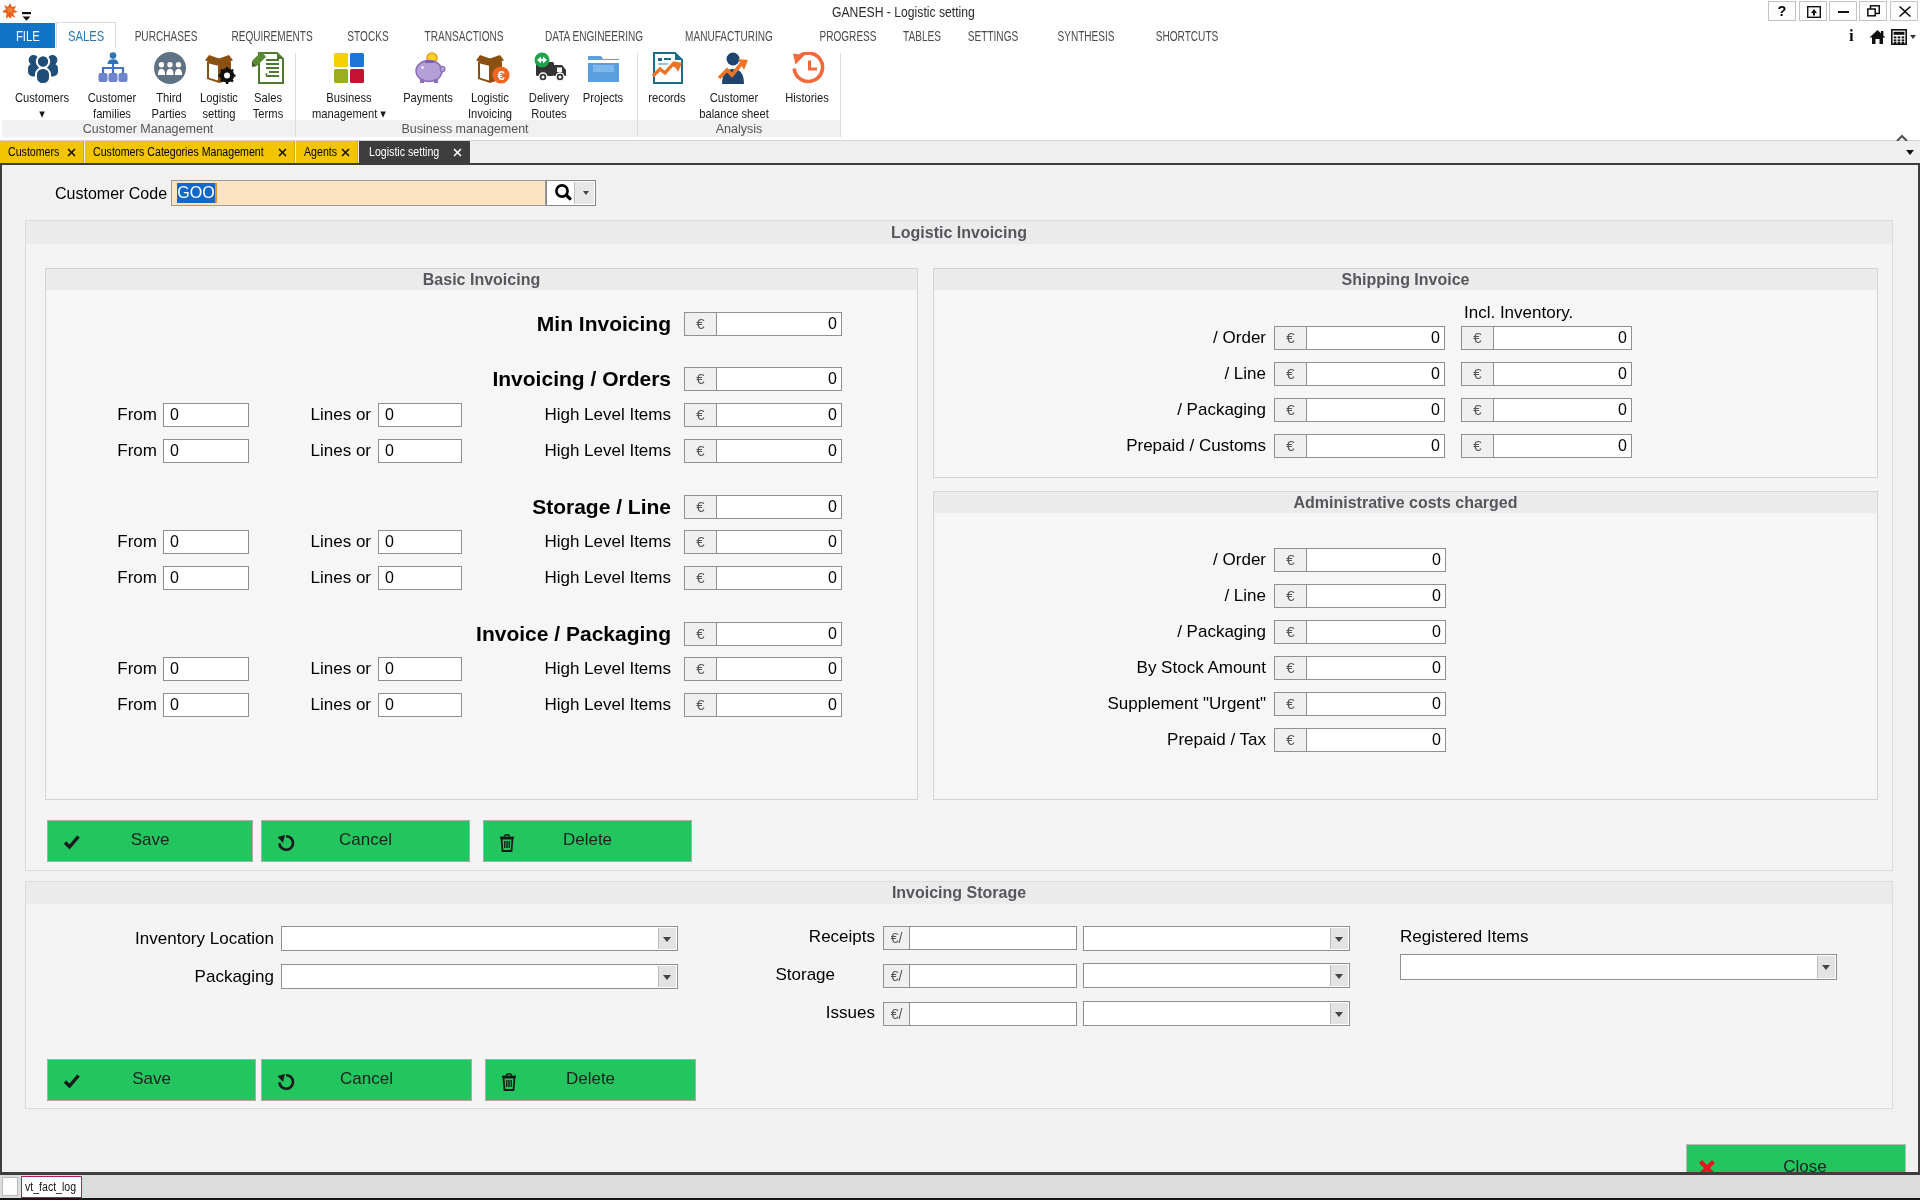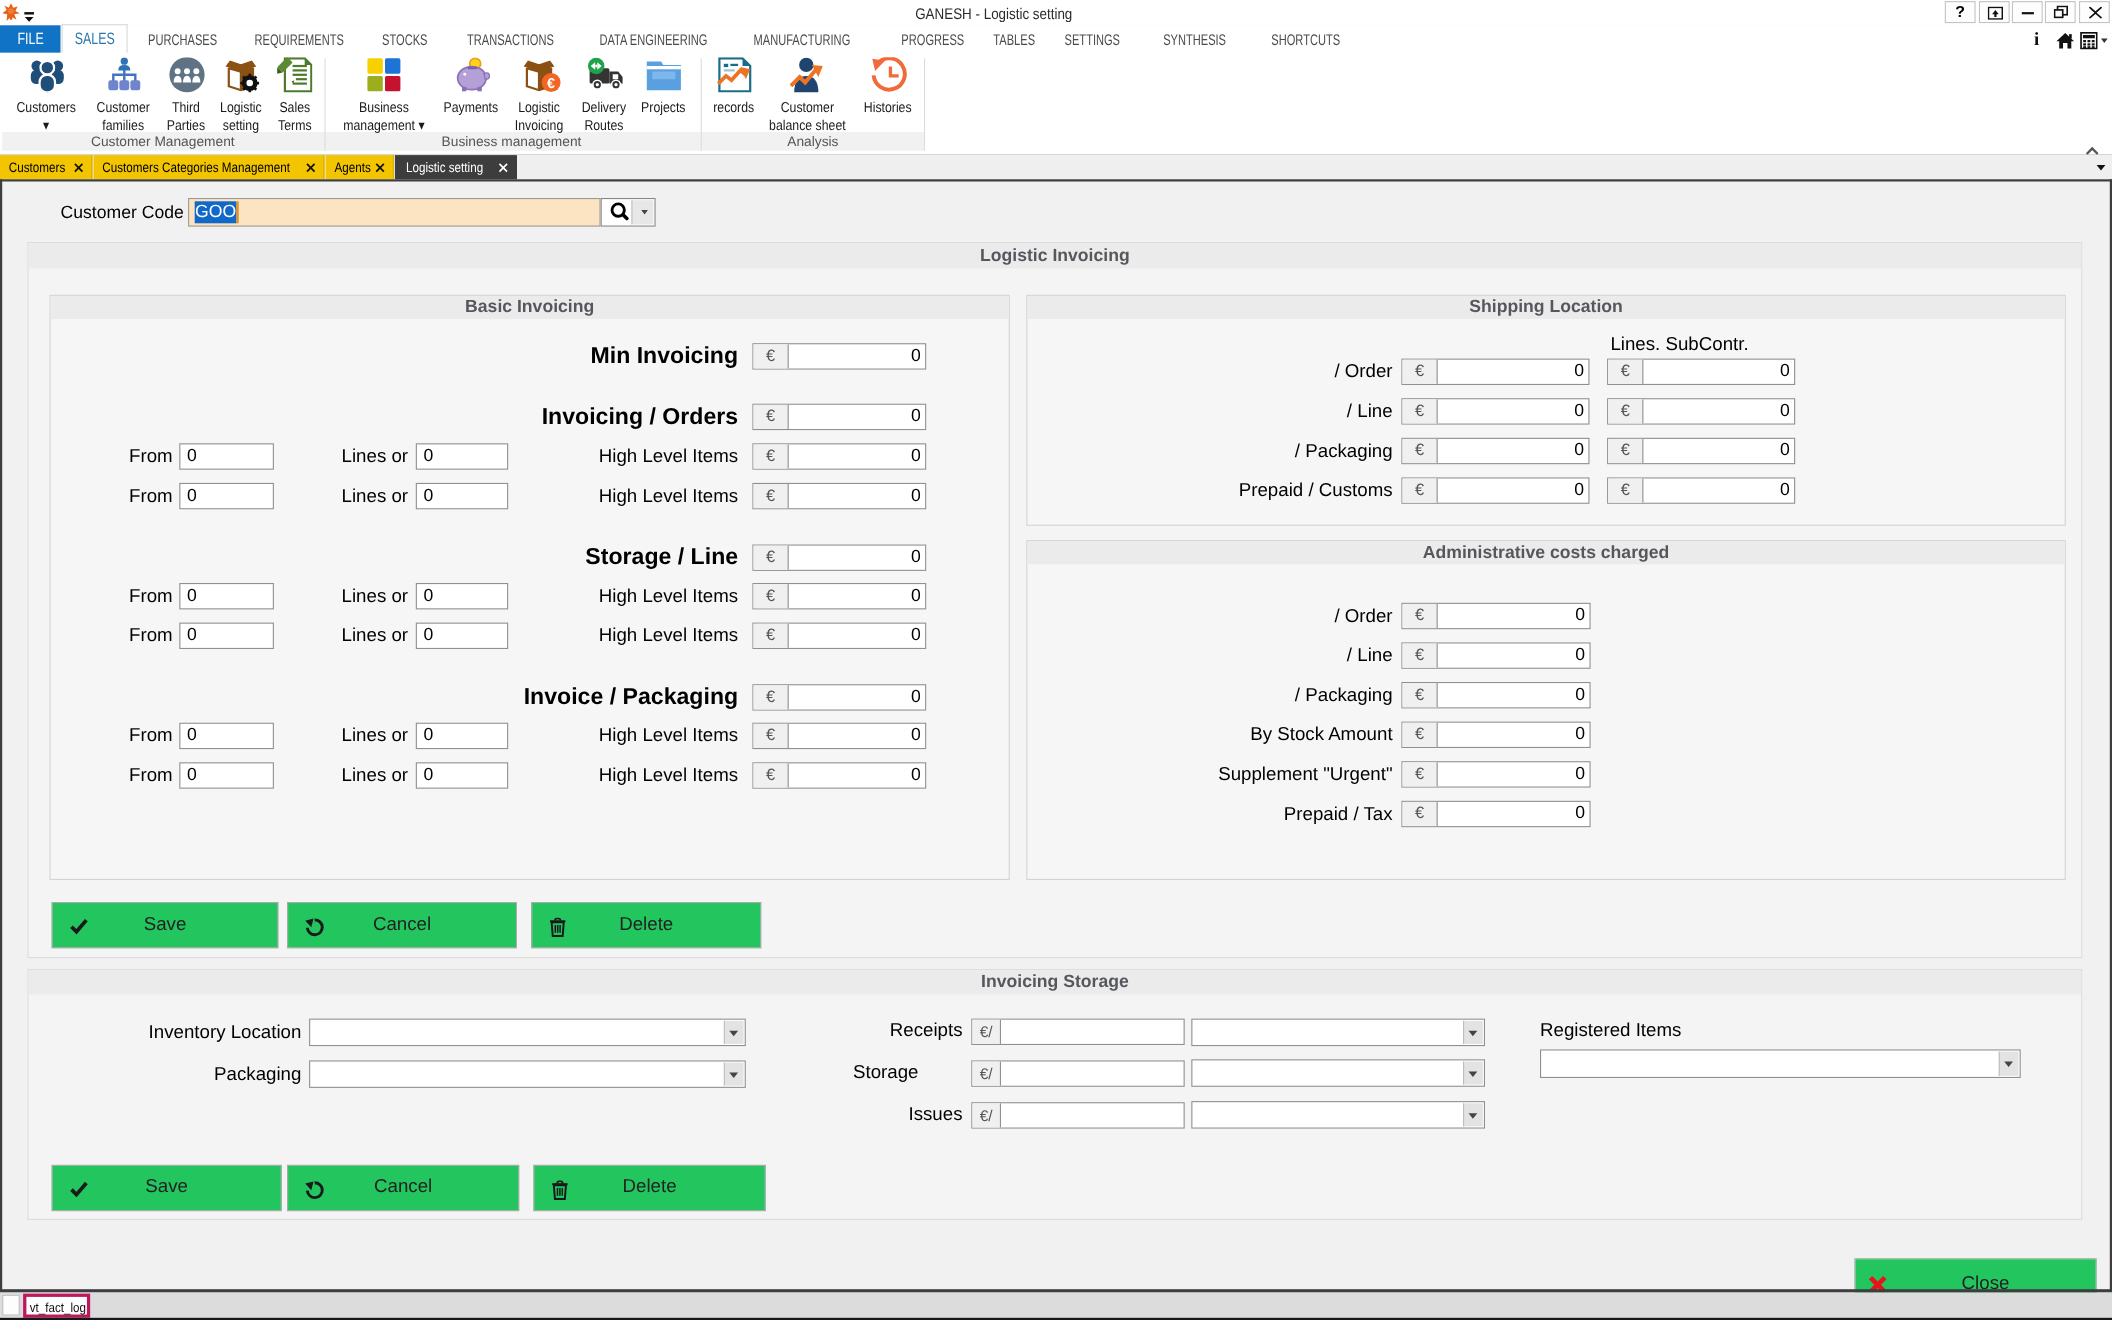--- a/index.html
+++ b/index.html
@@ -251,21 +251,21 @@
         <rect x="12.2" y="11" width="7" height="3.2" rx="1.2" fill="#000" transform="rotate(45 13 12)"></rect>
       </svg></span>
     <span style="position:absolute;right:1px;top:1px;bottom:1px;width:19px;background:#e7e7e7;border-left:1px solid #c0c0c0"></span>
     <span style="position:absolute;right:6px;top:10px;border:3.5px solid transparent;border-top:4.5px solid #444"></span>
   </div>
 <div class="abs gbox" style="left:25px;top:220px;width:1868px;height:651px"></div>
 <div class="abs phead" style="left:26px;top:221px;width:1866px;height:23px;background:#ebebec;line-height:23px">Logistic Invoicing</div>
 <div class="abs panel" style="left:45px;top:268px;width:873px;height:532px"></div>
 <div class="abs phead" style="left:46px;top:269px;width:871px;height:21px;line-height:21px">Basic Invoicing</div>
 <div class="abs panel" style="left:933px;top:268px;width:945px;height:210px"></div>
-<div class="abs phead" style="left:934px;top:269px;width:943px;height:21px;line-height:21px">Shipping Location</div>
+<div class="abs phead" style="left:934px;top:269px;width:943px;height:21px;line-height:21px">Shipping Invoice</div>
 <div class="abs panel" style="left:933px;top:491px;width:945px;height:309px"></div>
 <div class="abs phead" style="left:934px;top:492px;width:943px;height:21px;line-height:21px">Administrative costs charged</div>
 <div class="abs blbl rt" style="left:411px;top:313px;width:260px">Min Invoicing</div>
 <div class="abs ewrap" style="left:684px;top:312px;width:158px;height:24px">
     <div class="ecell" style="width:32px;line-height:22px">€</div>
     <div class="eval" style="line-height:22px">0</div>
   </div>
 <div class="abs blbl rt" style="left:411px;top:368px;width:260px">Invoicing / Orders</div>
 <div class="abs ewrap" style="left:684px;top:367px;width:158px;height:24px">
     <div class="ecell" style="width:32px;line-height:22px">€</div>
@@ -328,21 +328,21 @@
   </div>
 <div class="abs lbl rt" style="left:57px;top:694px;width:100px">From</div>
 <div class="abs inp" style="left:163px;top:693px;width:86px;height:24px;padding-left:6px;line-height:22px">0</div>
 <div class="abs lbl rt" style="left:271px;top:694px;width:100px">Lines or</div>
 <div class="abs inp" style="left:378px;top:693px;width:84px;height:24px;padding-left:6px;line-height:22px">0</div>
 <div class="abs lbl rt" style="left:411px;top:694px;width:260px">High Level Items</div>
 <div class="abs ewrap" style="left:684px;top:693px;width:158px;height:24px">
     <div class="ecell" style="width:32px;line-height:22px">€</div>
     <div class="eval" style="line-height:22px">0</div>
   </div>
-<div class="abs lbl" style="left:1464px;top:302px">Lines. SubContr.</div>
+<div class="abs lbl" style="left:1464px;top:302px">Incl. Inventory.</div>
 <div class="abs lbl rt" style="left:1006px;top:327px;width:260px">/ Order</div>
 <div class="abs ewrap" style="left:1274px;top:326px;width:171px;height:24px">
     <div class="ecell" style="width:32px;line-height:22px">€</div>
     <div class="eval" style="line-height:22px">0</div>
   </div>
 <div class="abs ewrap" style="left:1461px;top:326px;width:171px;height:24px">
     <div class="ecell" style="width:32px;line-height:22px">€</div>
     <div class="eval" style="line-height:22px">0</div>
   </div>
 <div class="abs lbl rt" style="left:1006px;top:363px;width:260px">/ Line</div>
@@ -486,13 +486,13 @@
   </div>
 <div class="abs btn" style="left:1686px;top:1144px;width:220px;height:46px;border-color:#b9b9b9">
     <span style="position:absolute;left:9px;top:12px"><svg width="22" height="22" viewBox="0 0 22 22" style="">
         <path d="M3 6 L6 3 L11 8 L16 3 L19 6 L14 11 L19 16 L16 19 L11 14 L6 19 L3 16 L8 11 Z" fill="#e8131c"></path>
       </svg></span>
     <div class="t" style="top:12px;left:18px">Close</div>
   </div>
 <div class="abs" style="left:0;top:1172px;width:1920px;height:3px;background:#3e3e3e"></div>
 <div class="abs" style="left:0;top:1175px;width:1920px;height:23px;background:#dcdcdc"></div>
 <div class="abs" style="left:2px;top:1177px;width:16px;height:19px;background:#fdfdfd;border:1px solid #bbb;box-sizing:border-box"></div>
-<div class="abs" style="left:21px;top:1176px;width:61px;height:22px;background:#fff;border:3px solid #be185d;box-sizing:border-box;font-size:12px;line-height:20px;color:#111"><span style="margin-left:3px;display:inline-block;transform:scaleX(0.88);transform-origin:0 50%">vt_fact_log</span></div>
+<div class="abs" style="left:21px;top:1176px;width:61px;height:22px;background:#fff;border:1px solid #be185d;box-sizing:border-box;font-size:12px;line-height:20px;color:#111"><span style="margin-left:3px;display:inline-block;transform:scaleX(0.88);transform-origin:0 50%">vt_fact_log</span></div>
 <div class="abs" style="left:0;top:1198px;width:1920px;height:2px;background:#161616"></div>
 </body></html>

